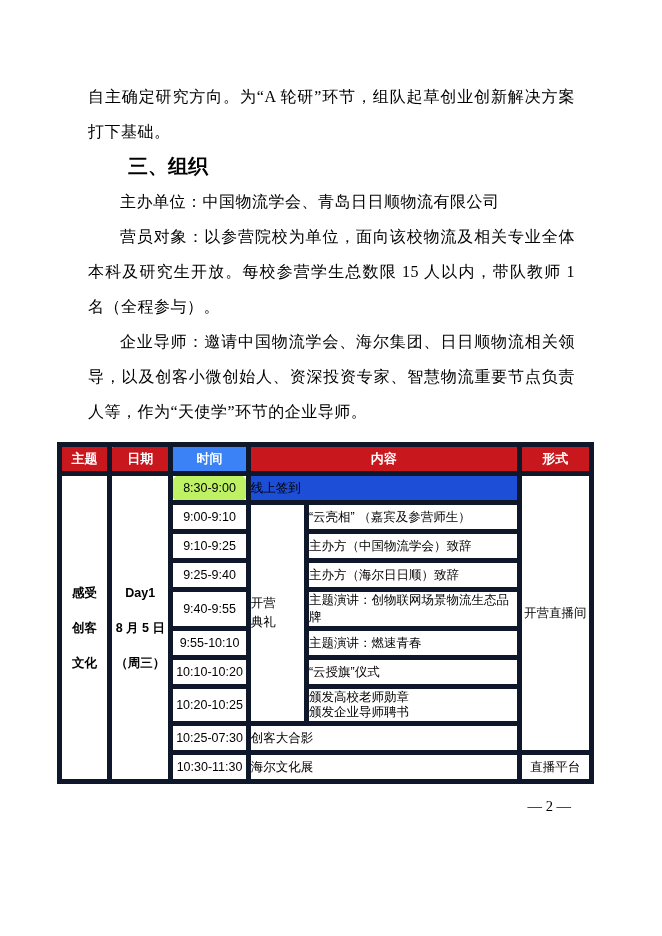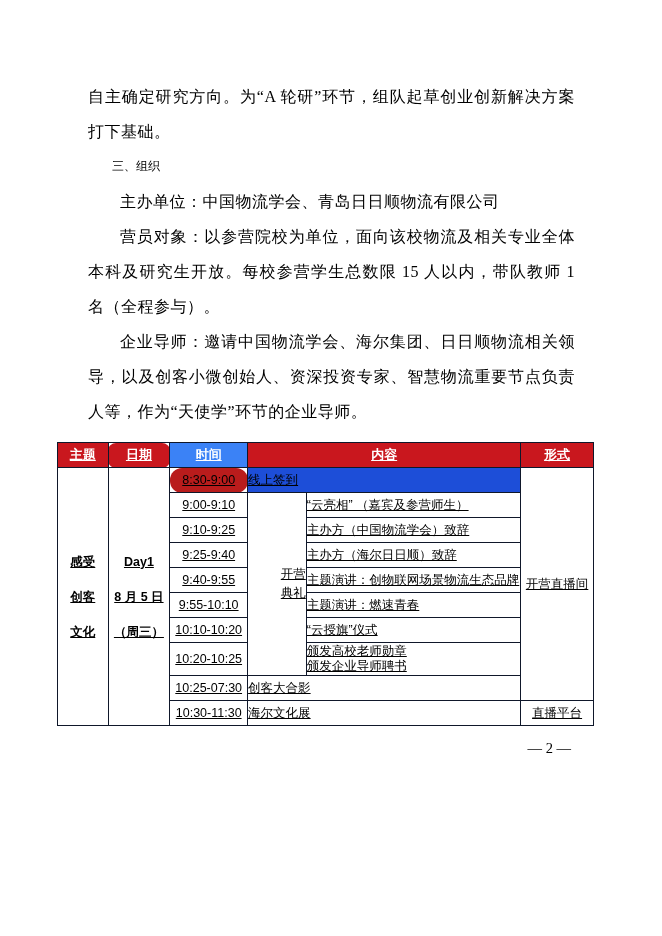--- a/index.html
+++ b/index.html
@@ -24,40 +24,39 @@
     margin: 0;
     font-size: 16px;
     line-height: 35px;
     text-align: justify;
     letter-spacing: 0.5px;
   }
   .indent { text-indent: 2em; }
   .sec-heading {
     margin: 0;
     font-family: "Liberation Sans", "DejaVu Sans", sans-serif;
-    font-weight: normal;
-    font-size: 12px;
+    font-weight: bold;
+    font-size: 20px;
     line-height: 35px;
     text-indent: 2em;
   }
   
   table.schedule {
     border-collapse: collapse;
     table-layout: fixed;
     width: 537px;
     margin-left: -31px;
     margin-top: 13px;
     font-family: "Liberation Sans", "DejaVu Sans", sans-serif;
     font-size: 12.5px;
   }
   table.schedule td, table.schedule th {
-    border: 1px solid #0f172a;
+    border: 5px solid #0f172a;
     padding: 0;
     overflow: hidden;
-    text-decoration: underline;
   }
   table.schedule th {
     height: 24px;
     color: #ffffff;
     font-weight: bold;
     font-size: 13px;
     text-align: center;
   }
   .col-theme  { width: 50px; }
   .col-date   { width: 61px; }
@@ -74,21 +73,21 @@
     text-align: center;
     font-weight: bold;
     vertical-align: middle;
   }
   td.theme-cell span, td.date-cell span {
     display: block;
     line-height: 16px;
     margin: 19px 0;
   }
   td.ceremony-cell {
-    text-align: right;
+    text-align: left;
     vertical-align: middle;
   }
   td.ceremony-cell span { display: block; line-height: 19px; }
   td.format-cell { text-align: center; vertical-align: middle; }
   td.tall { height: 32px; }
   td.twoline span { display: block; line-height: 15px; }
   .footer {
     margin-top: 14px;
     text-align: right;
     padding-right: 4px;
@@ -131,21 +130,21 @@
       <td class="theme-cell" rowspan="10">
         <span>感受</span>
         <span>创客</span>
         <span>文化</span>
       </td>
       <td class="date-cell" rowspan="10">
         <span>Day1</span>
         <span>8 月 5 日</span>
         <span>（周三）</span>
       </td>
-      <td class="time-cell gray" style="background: #b91c1c; border-radius: 12px;">8:30-9:00</td>
+      <td class="time-cell gray" style="background: #bef264; border-radius: 12px;">8:30-9:00</td>
       <td class="content-cell gray" colspan="2" style="background: #1d4ed8;">线上签到</td>
       <td class="format-cell" rowspan="9">开营直播间</td>
     </tr>
     <tr>
       <td class="time-cell">9:00-9:10</td>
       <td class="ceremony-cell" rowspan="7">
         <span>开营</span>
         <span>典礼</span>
       </td>
       <td class="content-cell quoted">“云亮相” （嘉宾及参营师生）</td>

